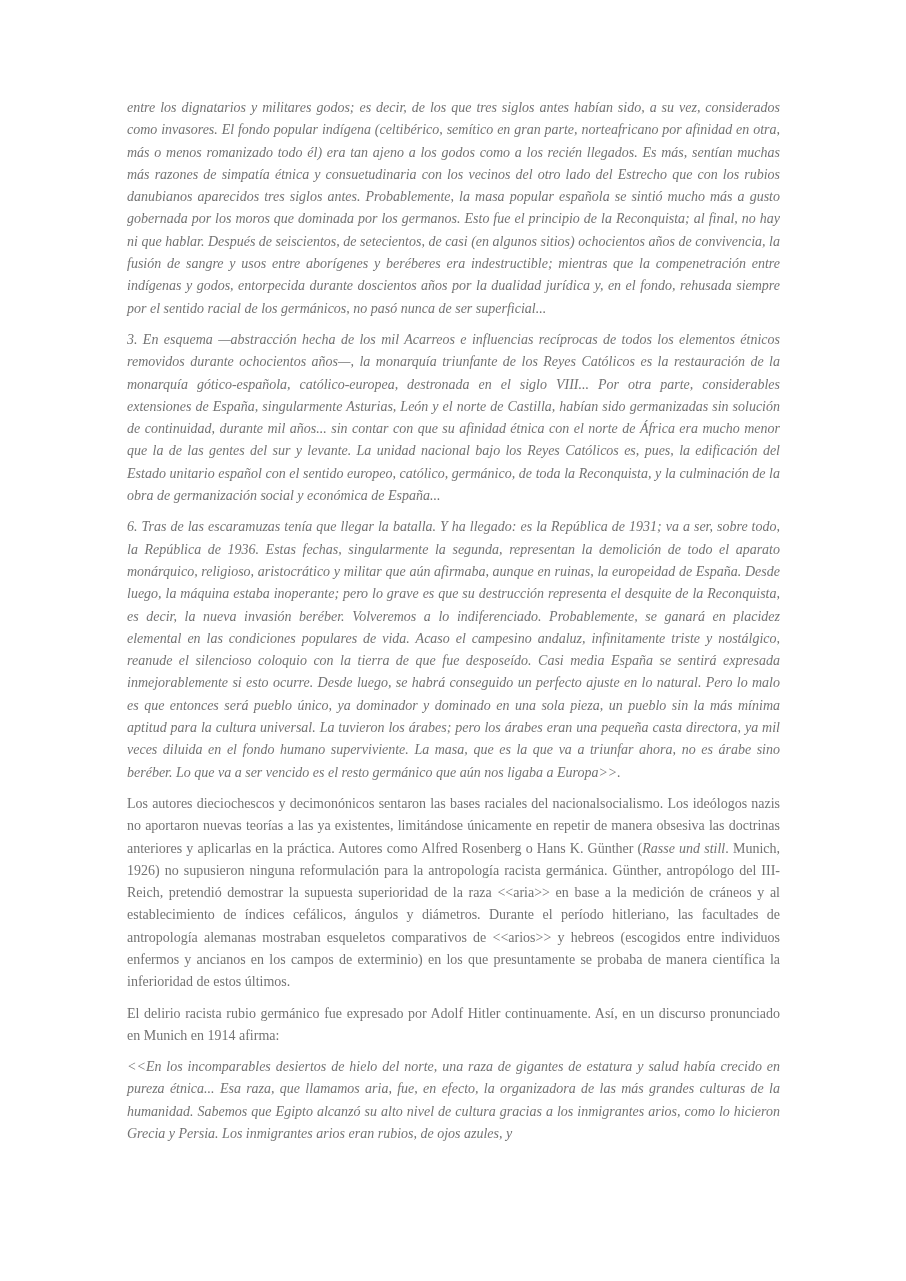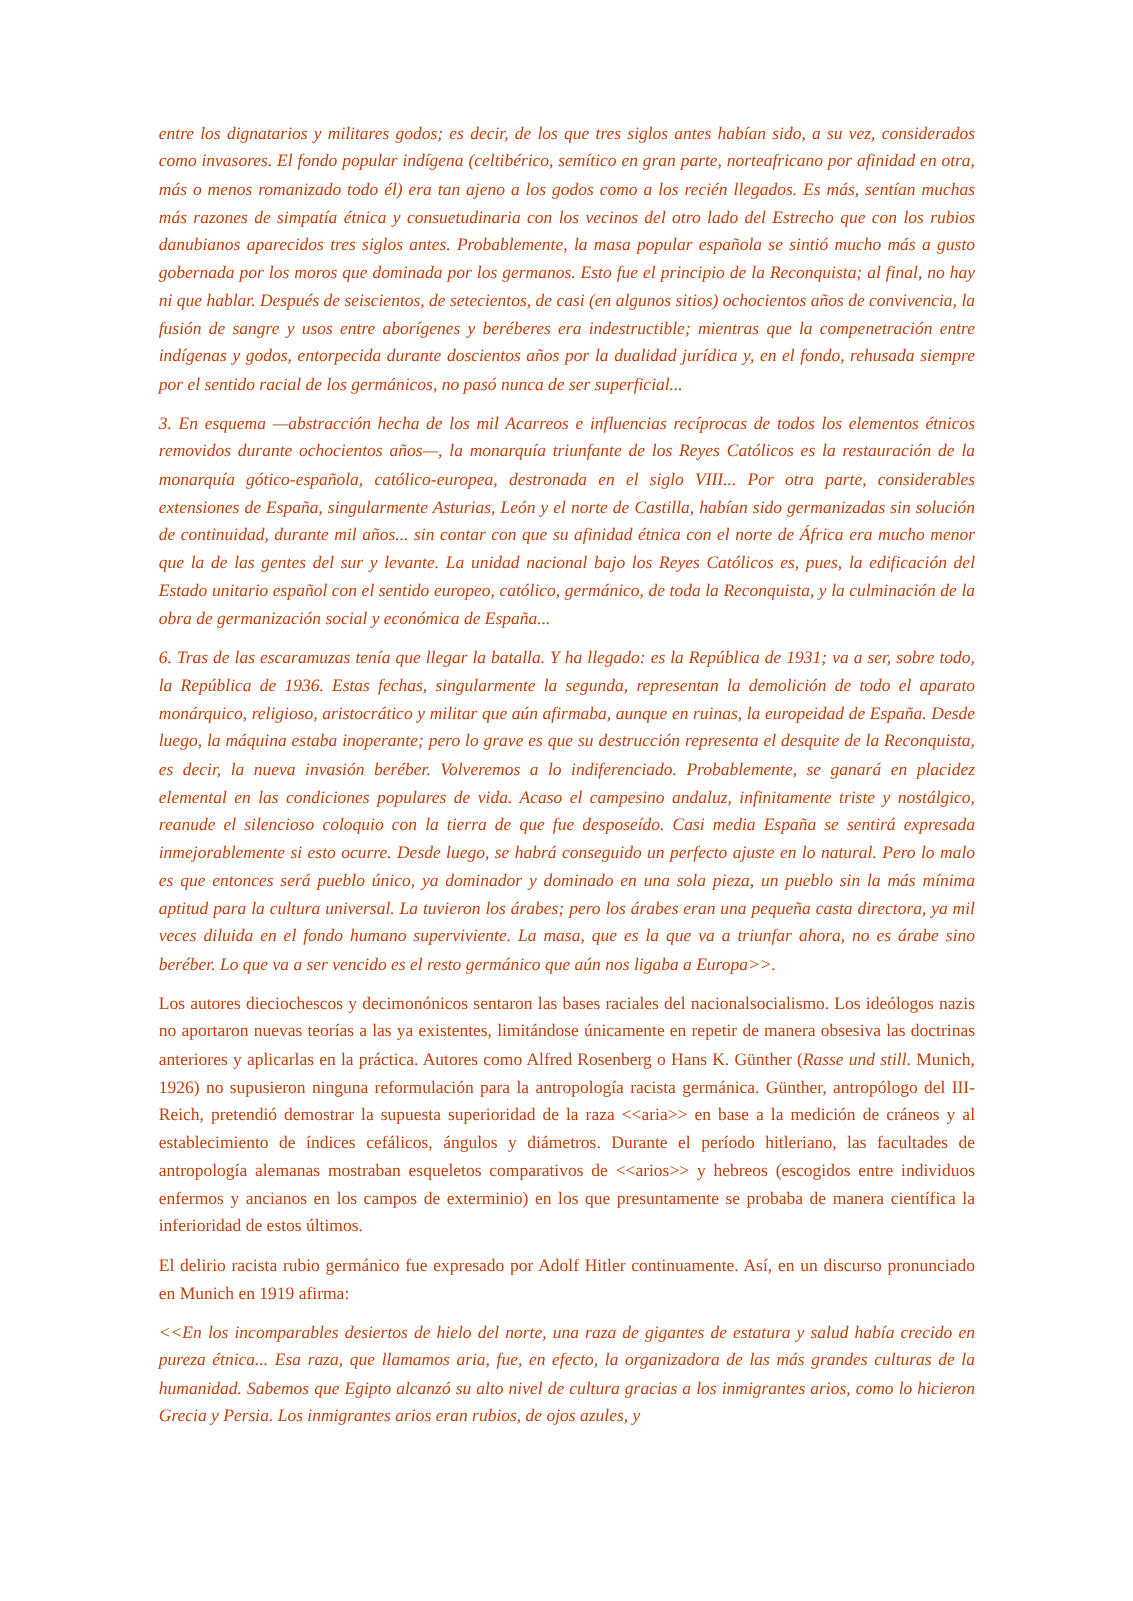--- a/index.html
+++ b/index.html
@@ -13,21 +13,21 @@
     height: 1281px;
     background: #ffffff;
     overflow: hidden;
     font-family: "Liberation Serif", "DejaVu Serif", serif;
   }
   .text-body {
     position: absolute;
     left: 127px;
     top: 97px;
     width: 653px;
-    color: #c2410c;
+    color: #737373;
     font-size: 14px;
     line-height: 22.3px;
     text-align: justify;
   }
   .para {
     margin: 0 0 9px 0;
     padding: 0;
   }
   .para.italic { font-style: italic; }
   .para.normal { font-style: normal; font-family: Liberation Serif, serif; }
@@ -36,16 +36,16 @@
 </style>
 </head>
 <body>
 
 <div class="page">
   <div class="text-body" id="doc-body">
       <p class="para italic"><span class="run-italic">entre los dignatarios y militares godos; es decir, de los que tres siglos antes habían sido, a su vez, considerados como invasores. El fondo popular indígena (celtibérico, semítico en gran parte, norteafricano por afinidad en otra, más o menos romanizado todo él) era tan ajeno a los godos como a los recién llegados. Es más, sentían muchas más razones de simpatía étnica y consuetudinaria con los vecinos del otro lado del Estrecho que con los rubios danubianos aparecidos tres siglos antes. Probablemente, la masa popular española se sintió mucho más a gusto gobernada por los moros que dominada por los germanos. Esto fue el principio de la Reconquista; al final, no hay ni que hablar. Después de seiscientos, de setecientos, de casi (en algunos sitios) ochocientos años de convivencia, la fusión de sangre y usos entre aborígenes y beréberes era indestructible; mientras que la compenetración entre indígenas y godos, entorpecida durante doscientos años por la dualidad jurídica y, en el fondo, rehusada siempre por el sentido racial de los germánicos, no pasó nunca de ser superficial...</span></p>
       <p class="para italic"><span class="run-italic">3. En esquema —abstracción hecha de los mil Acarreos e influencias recíprocas de todos los elementos étnicos removidos durante ochocientos años—, la monarquía triunfante de los Reyes Católicos es la restauración de la monarquía gótico-española, católico-europea, destronada en el siglo VIII... Por otra parte, considerables extensiones de España, singularmente Asturias, León y el norte de Castilla, habían sido germanizadas sin solución de continuidad, durante mil años... sin contar con que su afinidad étnica con el norte de África era mucho menor que la de las gentes del sur y levante. La unidad nacional bajo los Reyes Católicos es, pues, la edificación del Estado unitario español con el sentido europeo, católico, germánico, de toda la Reconquista, y la culminación de la obra de germanización social y económica de España...</span></p>
       <p class="para italic"><span class="run-italic">6. Tras de las escaramuzas tenía que llegar la batalla. Y ha llegado: es la República de 1931; va a ser, sobre todo, la República de 1936. Estas fechas, singularmente la segunda, representan la demolición de todo el aparato monárquico, religioso, aristocrático y militar que aún afirmaba, aunque en ruinas, la europeidad de España. Desde luego, la máquina estaba inoperante; pero lo grave es que su destrucción representa el desquite de la Reconquista, es decir, la nueva invasión beréber. Volveremos a lo indiferenciado. Probablemente, se ganará en placidez elemental en las condiciones populares de vida. Acaso el campesino andaluz, infinitamente triste y nostálgico, reanude el silencioso coloquio con la tierra de que fue desposeído. Casi media España se sentirá expresada inmejorablemente si esto ocurre. Desde luego, se habrá conseguido un perfecto ajuste en lo natural. Pero lo malo es que entonces será pueblo único, ya dominador y dominado en una sola pieza, un pueblo sin la más mínima aptitud para la cultura universal. La tuvieron los árabes; pero los árabes eran una pequeña casta directora, ya mil veces diluida en el fondo humano superviviente. La masa, que es la que va a triunfar ahora, no es árabe sino beréber. Lo que va a ser vencido es el resto germánico que aún nos ligaba a Europa&gt;&gt;.</span></p>
       <p class="para normal"><span class="run-normal">Los autores dieciochescos y decimonónicos sentaron las bases raciales del nacionalsocialismo. Los ideólogos nazis no aportaron nuevas teorías a las ya existentes, limitándose únicamente en repetir de manera obsesiva las doctrinas anteriores y aplicarlas en la práctica. Autores como Alfred Rosenberg o Hans K. Günther (</span><span class="run-italic">Rasse und still</span><span class="run-normal">. Munich, 1926) no supusieron ninguna reformulación para la antropología racista germánica. Günther, antropólogo del  III-Reich, pretendió demostrar la supuesta superioridad de la raza &lt;&lt;aria&gt;&gt; en base a la medición de cráneos y al establecimiento de índices cefálicos, ángulos y diámetros. Durante el período hitleriano, las facultades de antropología alemanas mostraban esqueletos comparativos de &lt;&lt;arios&gt;&gt; y hebreos (escogidos entre individuos enfermos y ancianos en los campos de exterminio) en los que presuntamente se probaba de manera científica la inferioridad de estos últimos.</span></p>
-      <p class="para normal"><span class="run-normal">El delirio racista rubio germánico fue expresado por Adolf Hitler continuamente. Así, en un discurso pronunciado en Munich en 1919 afirma:</span></p>
+      <p class="para normal"><span class="run-normal">El delirio racista rubio germánico fue expresado por Adolf Hitler continuamente. Así, en un discurso pronunciado en Munich en 1914 afirma:</span></p>
       <p class="para italic"><span class="run-italic">&lt;&lt;En los incomparables desiertos de hielo del norte, una raza de gigantes de estatura y salud había crecido en pureza étnica... Esa raza, que llamamos aria, fue, en efecto, la organizadora de las más grandes culturas de la humanidad. Sabemos que Egipto alcanzó su alto nivel de cultura gracias a los inmigrantes arios, como lo hicieron Grecia y Persia. Los inmigrantes arios eran rubios, de ojos azules, y</span></p>
     </div>
 </div>
 
 </body></html>

